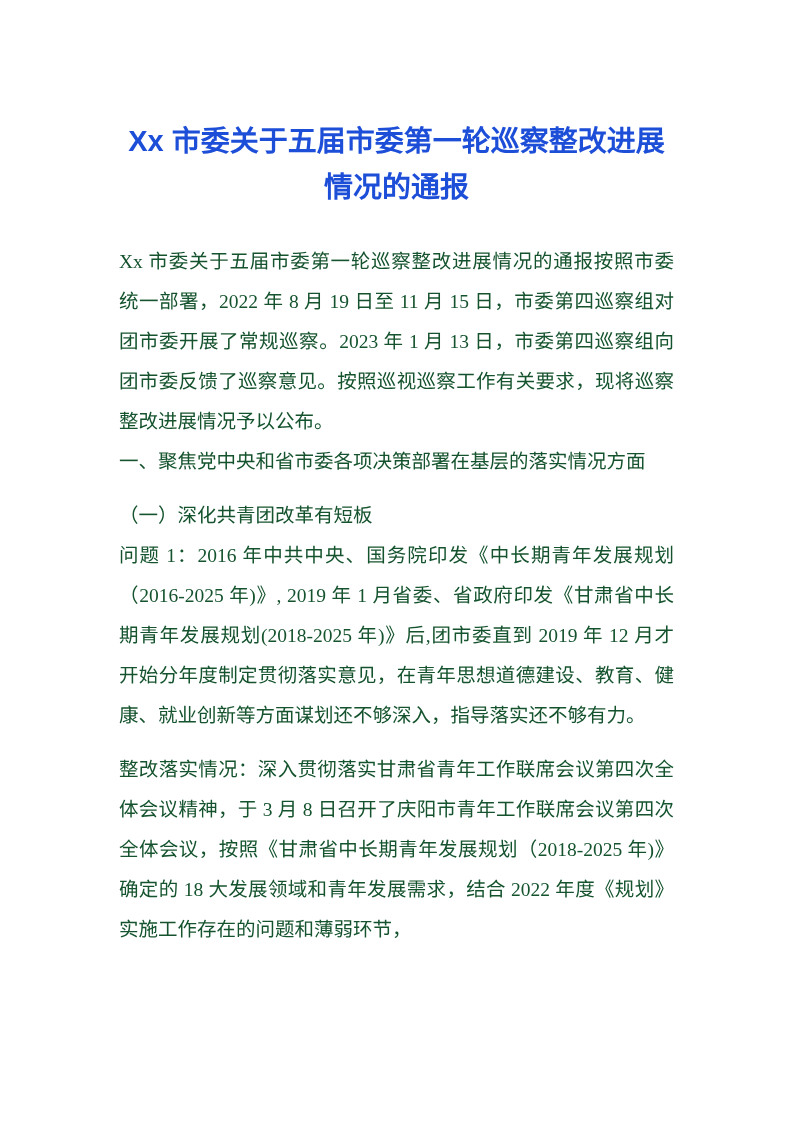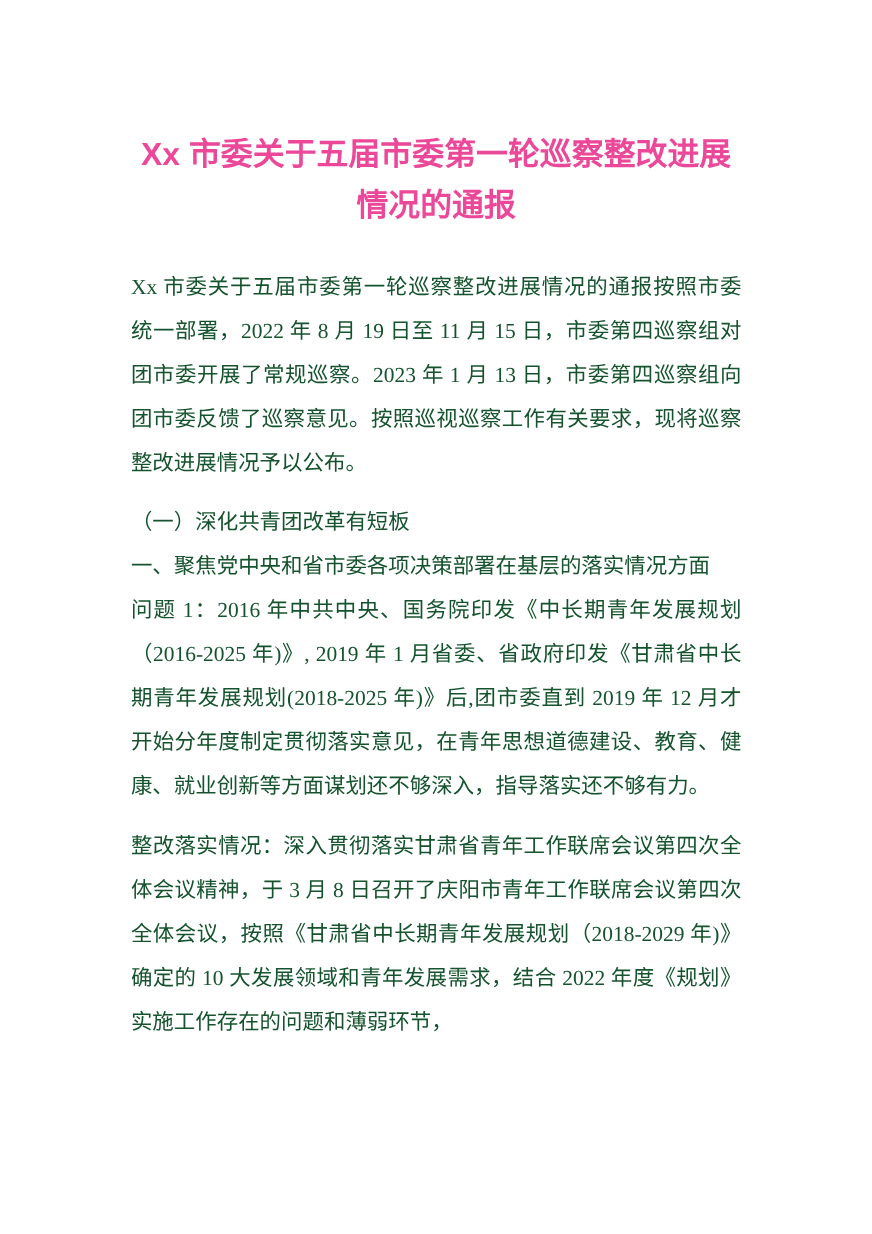--- a/index.html
+++ b/index.html
@@ -18,21 +18,21 @@
     overflow: hidden;
     color: #000000;
   }
   .doc-title {
     margin: 0;
     font-family: "Liberation Sans", "DejaVu Sans", sans-serif;
     font-weight: 700;
     font-size: 29px;
     line-height: 46px;
     text-align: center;
-    color: #ec4899;
+    color: #1d4ed8;
   }
   .doc-body {
     margin-top: 32px;
     font-family: "Liberation Serif", "DejaVu Serif", serif;
     font-size: 19.5px;
     line-height: 40px;
     text-align: justify;
     text-justify: inter-character;
     color: #14532d;
   }
@@ -45,18 +45,18 @@
   }
 </style>
 </head>
 <body>
 
 <div class="page">
   <h1 class="doc-title">Xx 市委关于五届市委第一轮巡察整改进展情况的通报</h1>
 
   <div class="doc-body">
     <p class="para">Xx 市委关于五届市委第一轮巡察整改进展情况的通报按照市委统一部署，2022 年 8 月 19 日至 11 月 15 日，市委第四巡察组对团市委开展了常规巡察。2023 年 1 月 13 日，市委第四巡察组向团市委反馈了巡察意见。按照巡视巡察工作有关要求，现将巡察整改进展情况予以公布。</p>
+    <p class="para">一、聚焦党中央和省市委各项决策部署在基层的落实情况方面</p>
     <p class="para para-gap-before">（一）深化共青团改革有短板</p>
-    <p class="para">一、聚焦党中央和省市委各项决策部署在基层的落实情况方面</p>
     <p class="para">问题 1：2016 年中共中央、国务院印发《中长期青年发展规划（2016-2025 年)》, 2019 年 1 月省委、省政府印发《甘肃省中长期青年发展规划(2018-2025 年)》后,团市委直到 2019 年 12 月才开始分年度制定贯彻落实意见，在青年思想道德建设、教育、健康、就业创新等方面谋划还不够深入，指导落实还不够有力。</p>
-    <p class="para para-gap-before">整改落实情况：深入贯彻落实甘肃省青年工作联席会议第四次全体会议精神，于 3 月 8 日召开了庆阳市青年工作联席会议第四次全体会议，按照《甘肃省中长期青年发展规划（2018-2029 年)》确定的 10 大发展领域和青年发展需求，结合 2022 年度《规划》实施工作存在的问题和薄弱环节，</p>
+    <p class="para para-gap-before">整改落实情况：深入贯彻落实甘肃省青年工作联席会议第四次全体会议精神，于 3 月 8 日召开了庆阳市青年工作联席会议第四次全体会议，按照《甘肃省中长期青年发展规划（2018-2025 年)》确定的 18 大发展领域和青年发展需求，结合 2022 年度《规划》实施工作存在的问题和薄弱环节，</p>
   </div>
 </div>
 
 </body></html>

